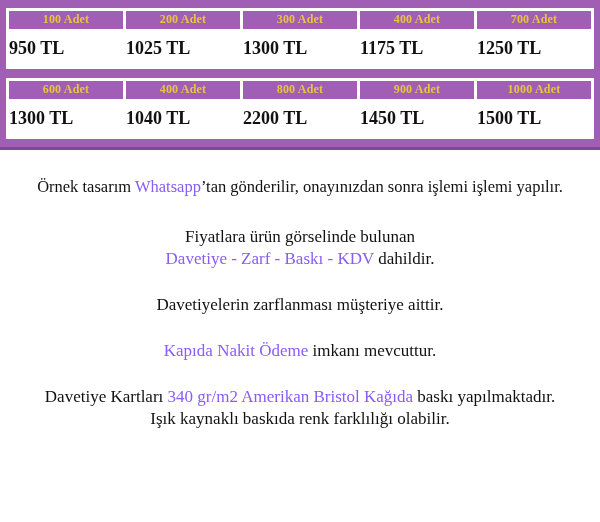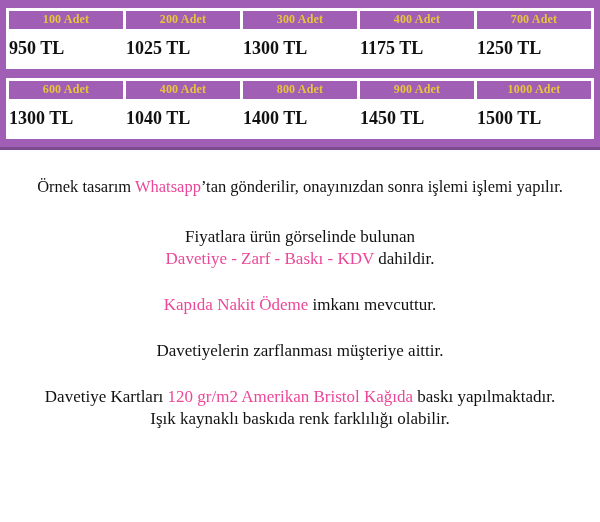--- a/index.html
+++ b/index.html
@@ -84,21 +84,21 @@
     line-height: 22px;
     margin: 0 0 24px 0;
   }
   .para.tight {
     margin-bottom: 0;
   }
   .para.line2 {
     margin: 0 0 24px 0;
   }
   .red {
-    color: #ec4899;
+    color: #8b5cf6;
   }
   .first-para {
     font-size: 16.5px;
     margin-bottom: 28px;
     text-align: center;
   }
   .last-group p {
     margin: 0;
   }
   .last-group {
@@ -139,44 +139,44 @@
       <div class="price-cell">
         <div class="qty">600 Adet</div>
         <div class="price">1300 TL</div>
       </div>
       <div class="price-cell">
         <div class="qty">400 Adet</div>
         <div class="price">1040 TL</div>
       </div>
       <div class="price-cell">
         <div class="qty">800 Adet</div>
-        <div class="price">1400 TL</div>
+        <div class="price">2200 TL</div>
       </div>
       <div class="price-cell">
         <div class="qty">900 Adet</div>
         <div class="price">1450 TL</div>
       </div>
       <div class="price-cell">
         <div class="qty">1000 Adet</div>
         <div class="price">1500 TL</div>
       </div>
     </div>
 
   </div>
 
   <div class="text-block">
 
     <p class="para first-para"><span>Örnek tasarım </span><span class="red">Whatsapp</span><span>’tan gönderilir, onayınızdan sonra işlemi işlemi yapılır.</span></p>
 
     <p class="para tight">Fiyatlara ürün görselinde bulunan</p>
     <p class="para line2"><span class="red">Davetiye - Zarf - Baskı - KDV</span><span> dahildir.</span></p>
 
+    <p class="para">Davetiyelerin zarflanması müşteriye aittir.</p>
+
     <p class="para"><span class="red">Kapıda Nakit Ödeme</span><span> imkanı mevcuttur.</span></p>
 
-    <p class="para">Davetiyelerin zarflanması müşteriye aittir.</p>
-
     <div class="last-group">
-      <p class="para tight"><span>Davetiye Kartları </span><span class="red">120 gr/m2 Amerikan Bristol Kağıda</span><span> baskı yapılmaktadır.</span></p>
+      <p class="para tight"><span>Davetiye Kartları </span><span class="red">340 gr/m2 Amerikan Bristol Kağıda</span><span> baskı yapılmaktadır.</span></p>
       <p class="para tight">Işık kaynaklı baskıda renk farklılığı olabilir.</p>
     </div>
 
   </div>
 </div>
 
 </body></html>

